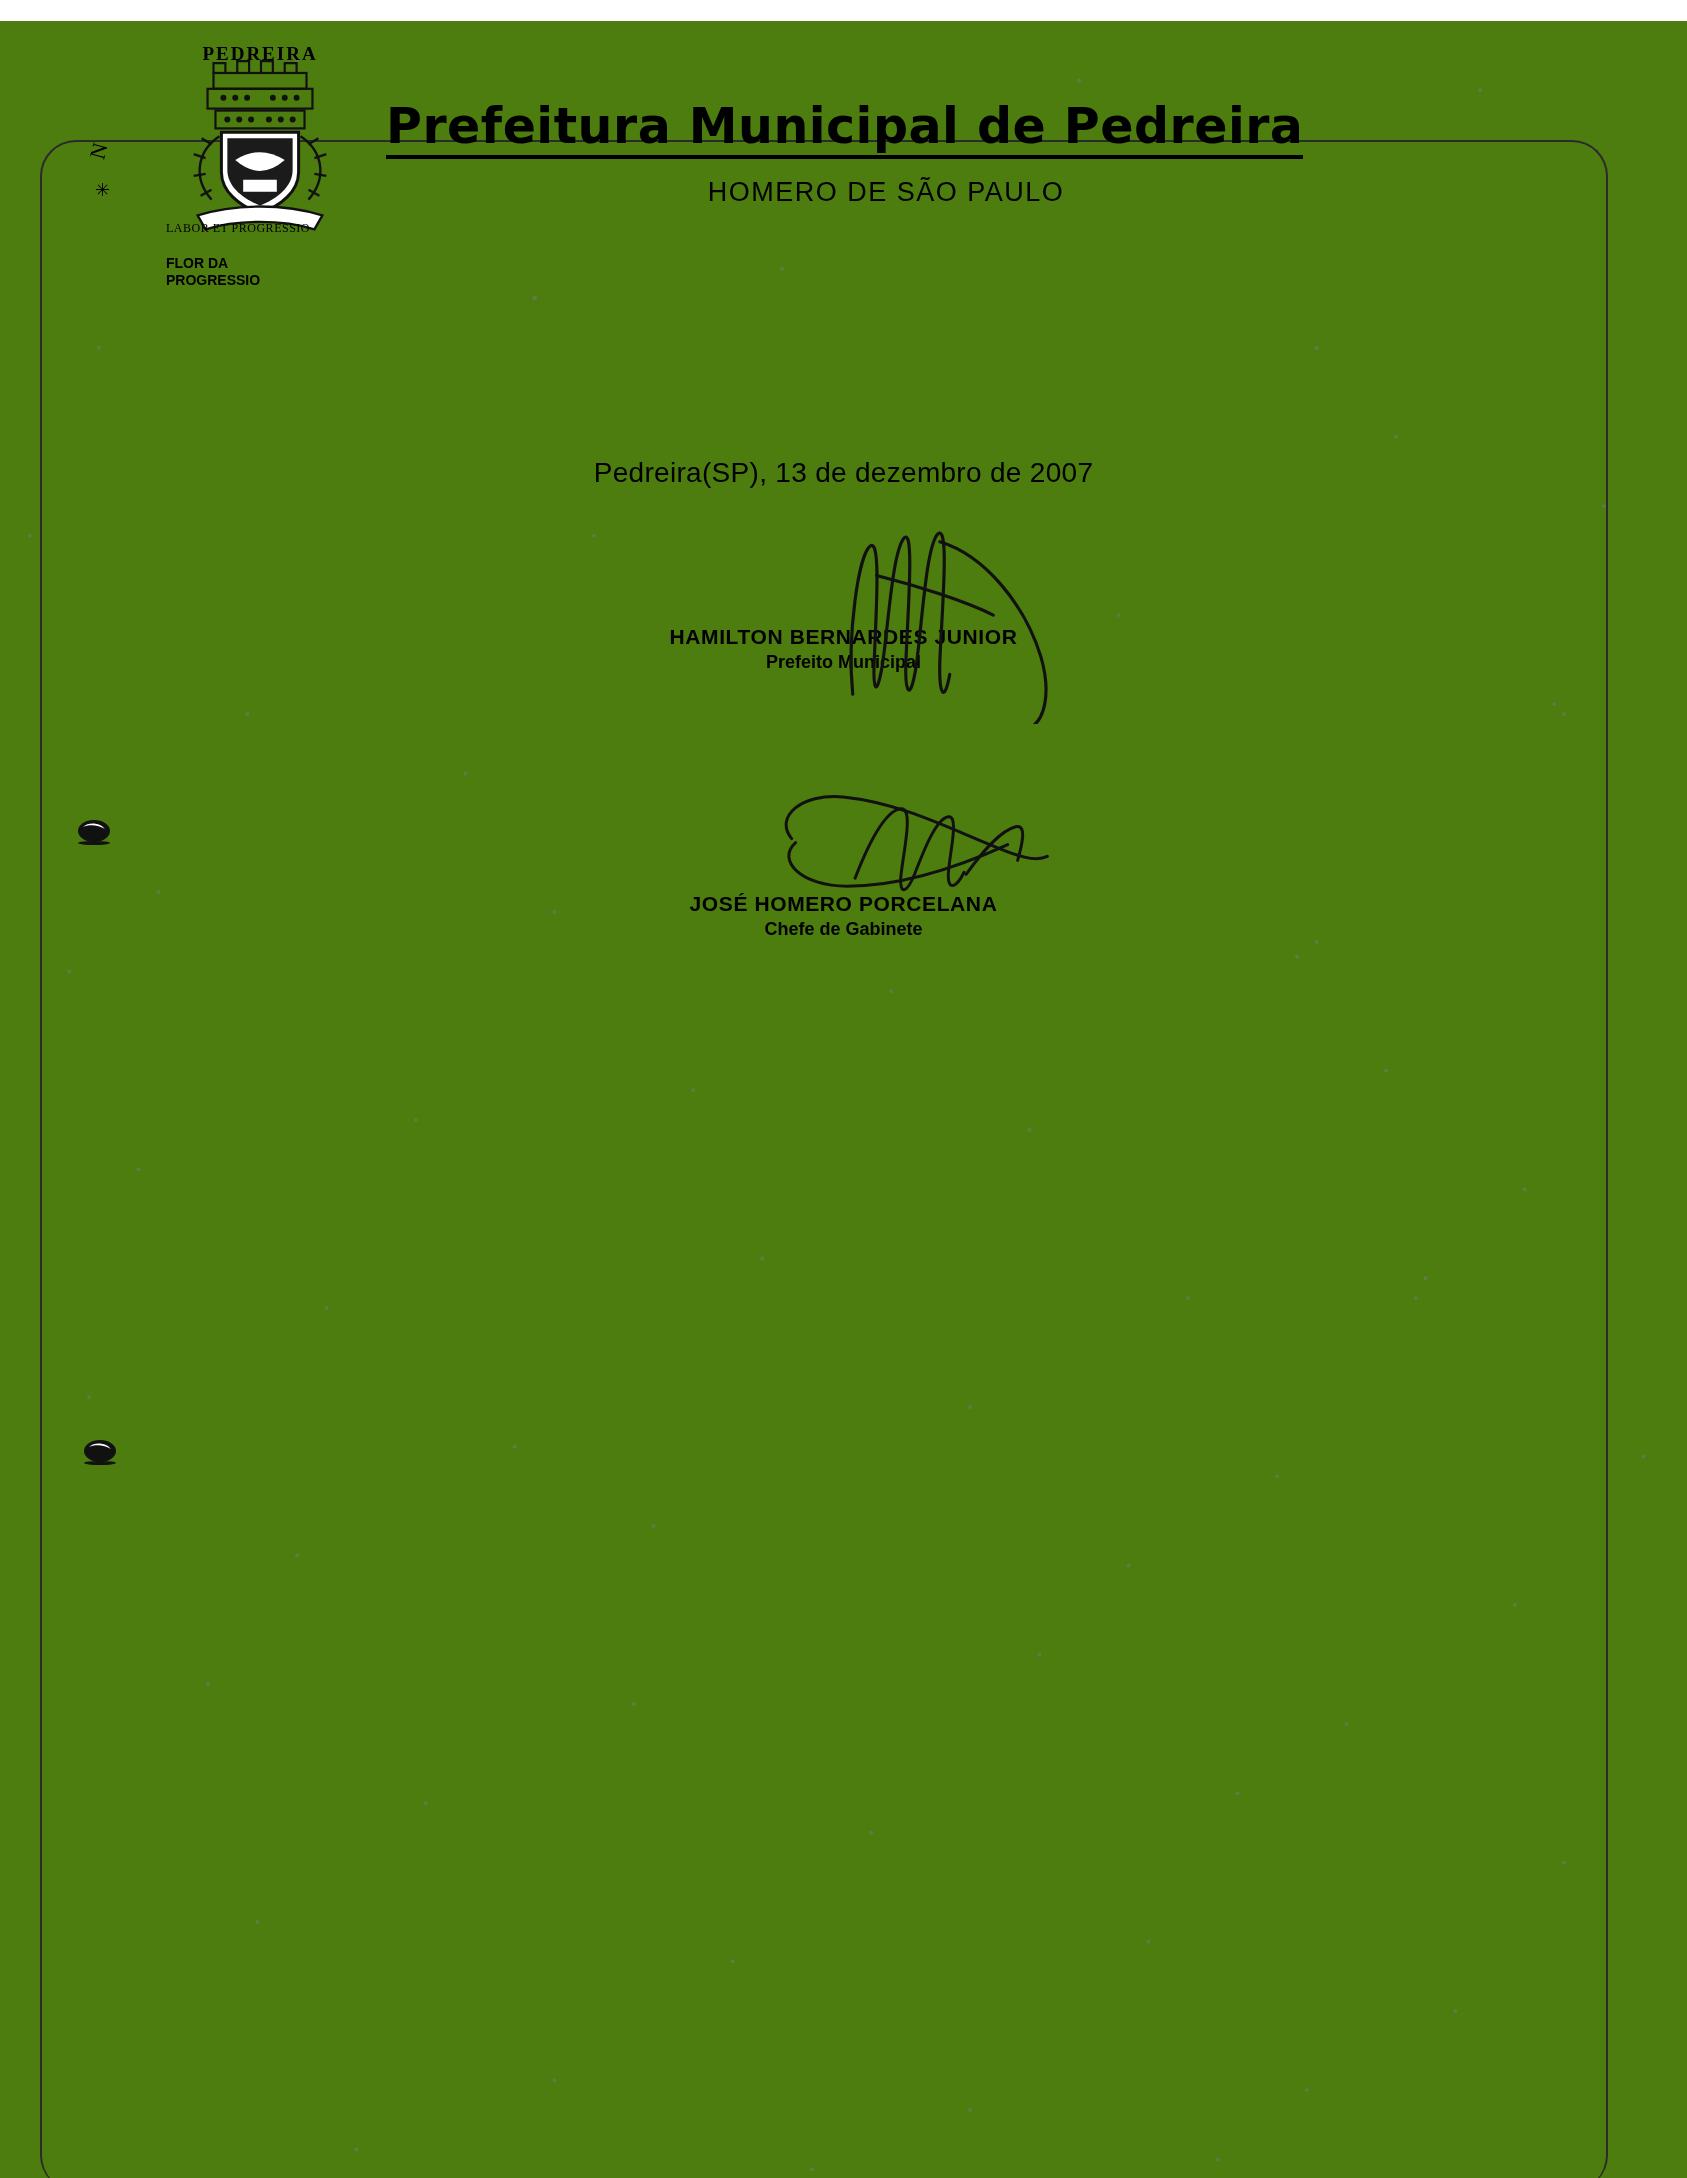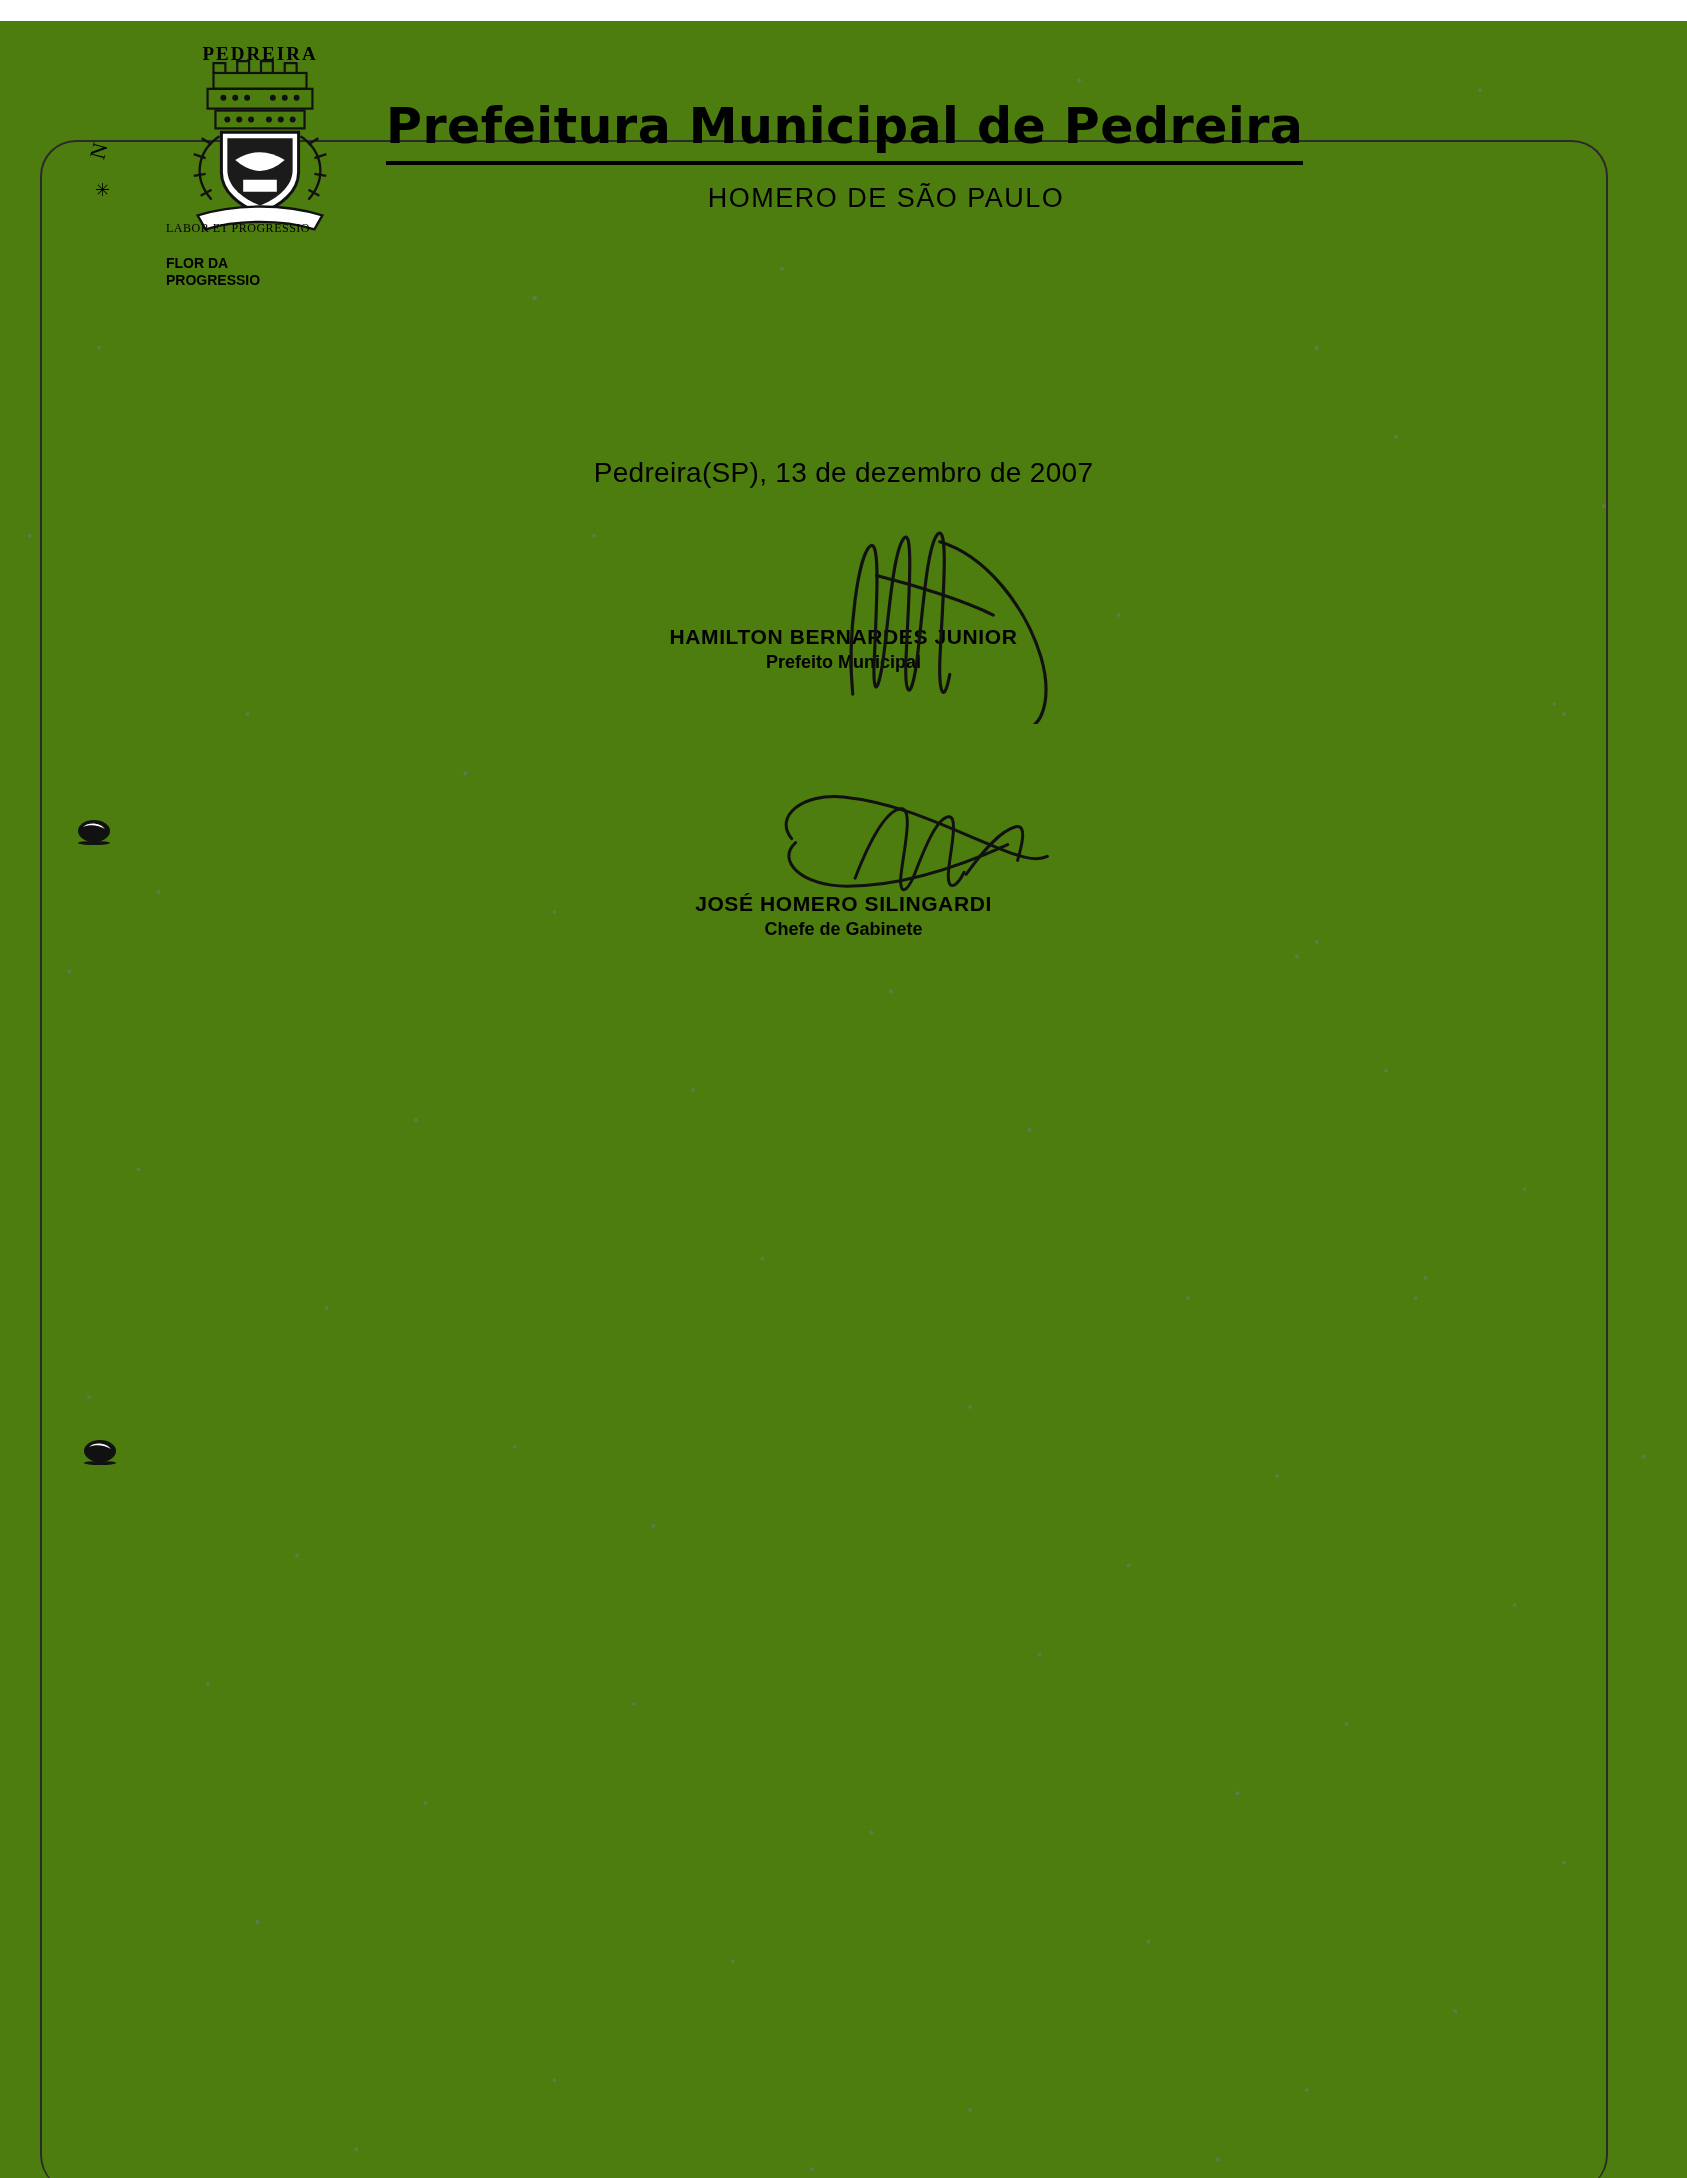--- a/index.html
+++ b/index.html
@@ -97,21 +97,20 @@
     top: 77px;
     width: 1069px;
   }
   .main-title {
     font-family: "DejaVu Sans", sans-serif;
     font-weight: bold;
     font-size: 49px;
     letter-spacing: 0.5px;
     white-space: nowrap;
     border-bottom: 4px solid #000;
-    padding-bottom: 6px;
     display: inline-block;
   }
   .sub-title {
     margin-top: 18px;
     font-family: "Liberation Sans", sans-serif;
     font-size: 27px;
     letter-spacing: 1.5px;
     text-align: center;
     width: 1000px;
   }
@@ -354,21 +353,21 @@
 
   <div class="sig-block-2">
     <svg class="sig-scribble-2" viewBox="0 0 340 130">
       <g fill="none" stroke="#111" stroke-width="3" stroke-linecap="round">
         <path d="M40 56 C22 34 50 10 92 14 C150 20 200 46 240 62 C268 74 286 80 298 74"></path>
         <path d="M44 60 C24 78 50 104 96 104 C152 104 214 82 258 62"></path>
         <path d="M104 96 C118 60 134 28 150 26 C164 24 152 72 150 96 C149 112 156 112 164 92 C174 66 186 36 198 34 C210 32 198 76 198 94 C198 108 206 106 214 90"></path>
         <path d="M216 92 C232 70 250 48 266 44 C278 41 272 64 268 78"></path>
       </g>
     </svg>
-    <div class="sig-name">JOSÉ HOMERO SILINGARDI</div>
+    <div class="sig-name">JOSÉ HOMERO PORCELANA</div>
     <div class="sig-role">Chefe de Gabinete</div>
   </div>
 
   <svg class="punch punch-1" viewBox="0 0 34 26">
     <ellipse cx="17" cy="12" rx="16" ry="11" fill="#111"></ellipse>
     <path d="M6 8 C12 2 24 4 28 10 C22 6 12 5 6 8 Z" fill="#fff"></path>
     <ellipse cx="17" cy="24" rx="16" ry="2" fill="#111"></ellipse>
   </svg>
   <svg class="punch punch-2" viewBox="0 0 34 26">
     <ellipse cx="17" cy="12" rx="16" ry="11" fill="#111"></ellipse>

